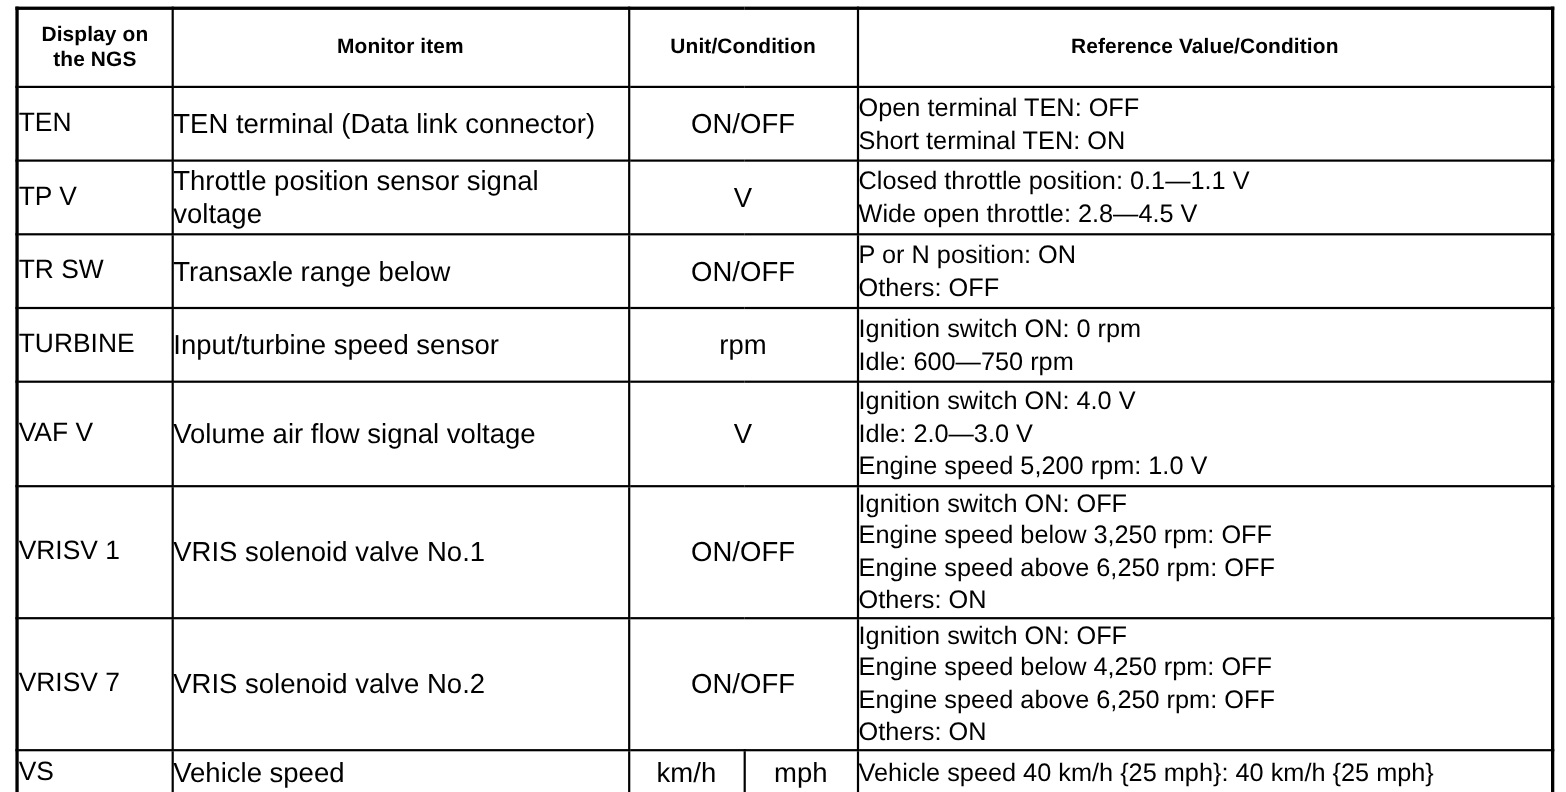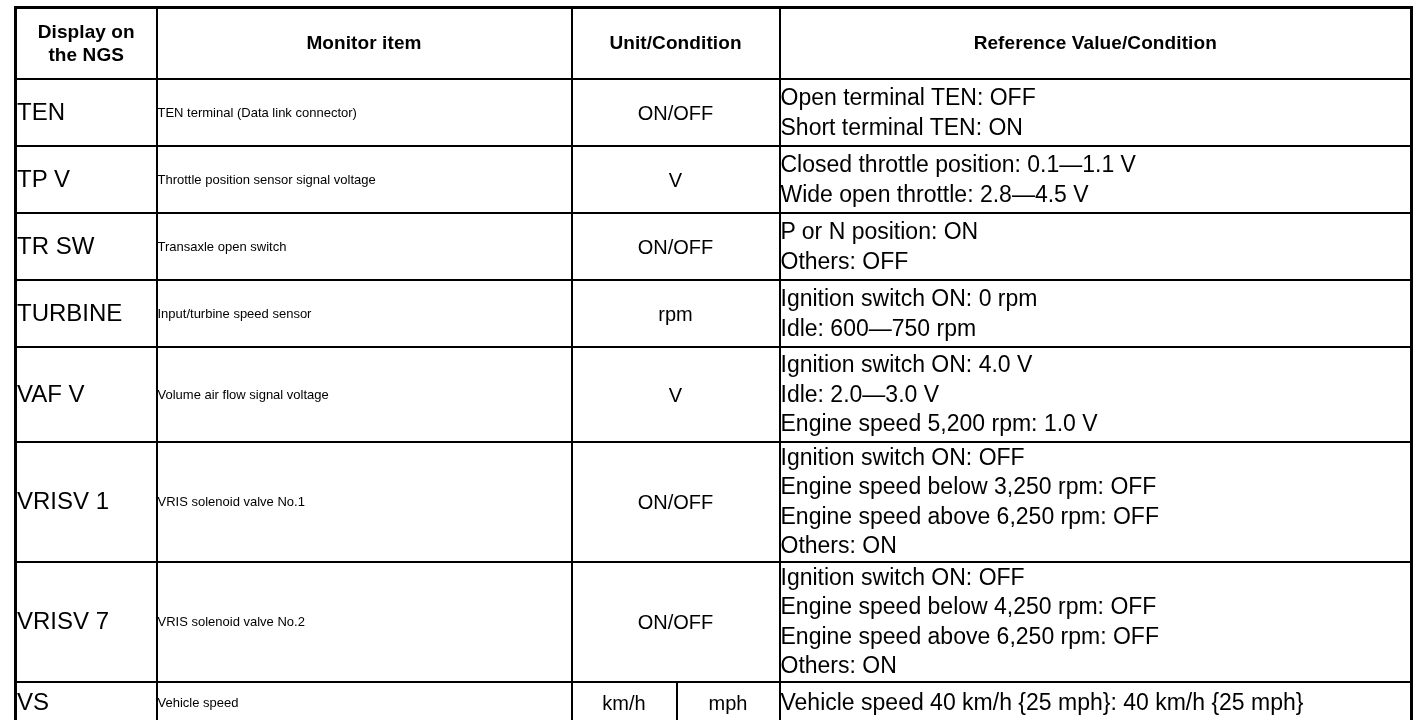--- a/index.html
+++ b/index.html
@@ -66,27 +66,27 @@
   }
 
   
   td.cell-display {
     font-size: 24px;
     line-height: 1.2;
     padding: 0 0 0 10px;
     text-align: left;
   }
   td.cell-monitor {
-    font-size: 13px;
+    font-size: 25px;
     line-height: 1.2;
     padding: 0 0 0 12px;
     text-align: left;
   }
   td.cell-unit {
-    font-size: 20px;
+    font-size: 25px;
     line-height: 1.2;
     text-align: center;
     padding: 0 4px;
     margin-left: 35px;
   }
   td.cell-ref {
     font-size: 23px;
     line-height: 1.28;
     padding: 3px 6px 3px 11px;
     text-align: left;
@@ -150,21 +150,21 @@
         <td class="cell-monitor">Throttle position sensor signal voltage</td>
         <td class="cell-unit" colspan="2">V</td>
         <td class="cell-ref">
           <span class="ref-line">Closed throttle position: 0.1—1.1 V</span>
           <span class="ref-line">Wide open throttle: 2.8—4.5 V</span>
         </td>
       </tr>
 
       <tr class="r-trsw">
         <td class="cell-display">TR SW</td>
-        <td class="cell-monitor">Transaxle open switch</td>
+        <td class="cell-monitor">Transaxle range below</td>
         <td class="cell-unit" colspan="2">ON/OFF</td>
         <td class="cell-ref">
           <span class="ref-line">P or N position: ON</span>
           <span class="ref-line">Others: OFF</span>
         </td>
       </tr>
 
       <tr class="r-turb">
         <td class="cell-display">TURBINE</td>
         <td class="cell-monitor">Input/turbine speed sensor</td>

